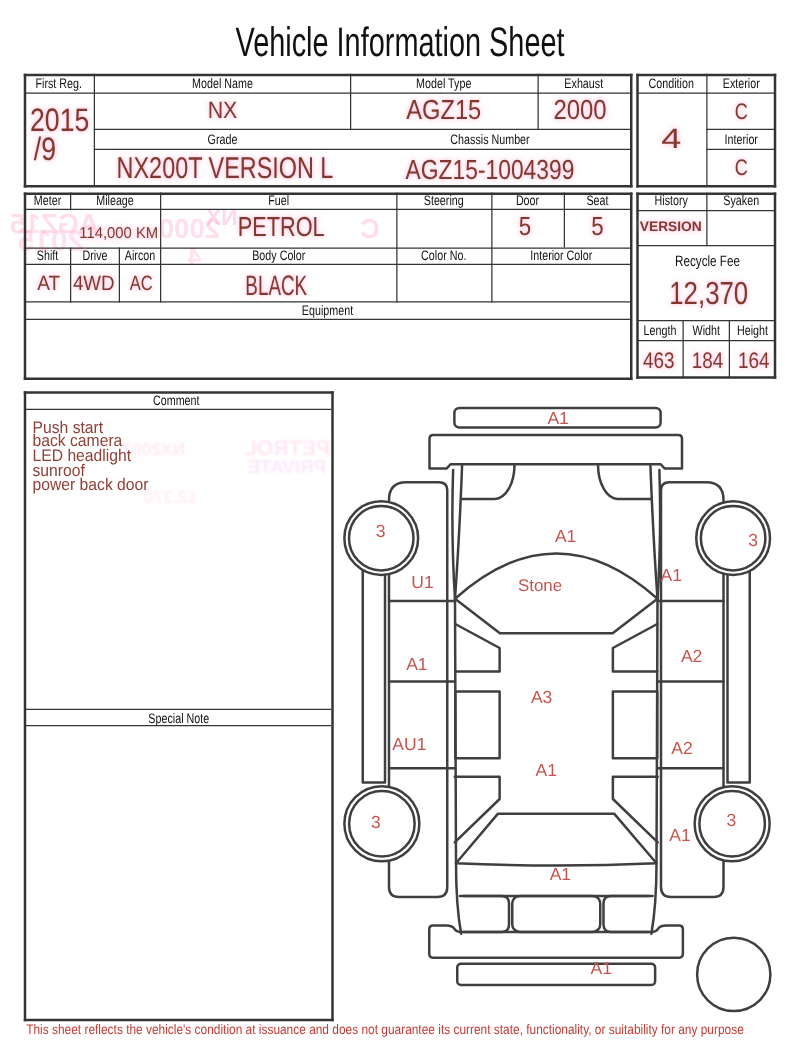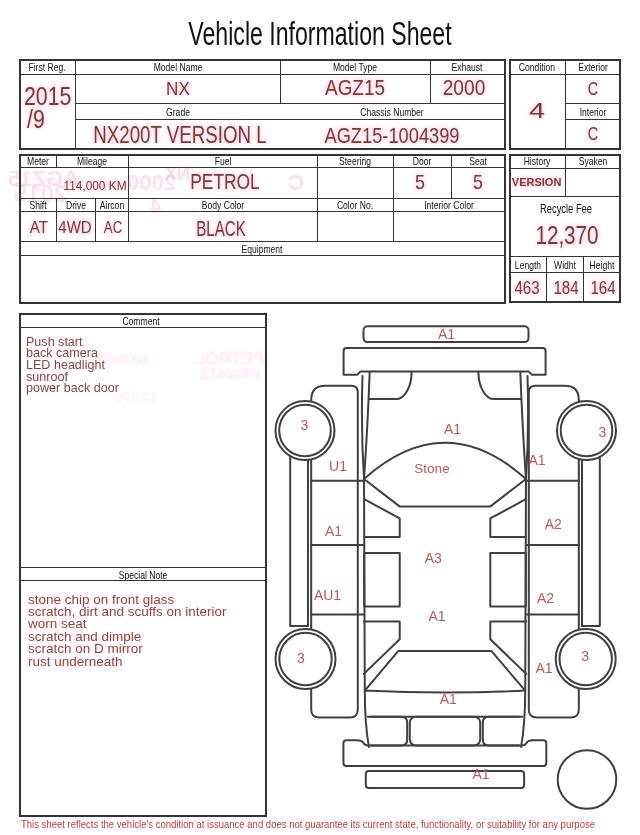--- a/index.html
+++ b/index.html
@@ -229,21 +229,20 @@
 <div class="h" style="left:20px;top:567px;width:245px;height:1px;"></div>
 
 <div class="h" style="left:20px;top:580px;width:245px;height:1px;"></div>
 
 <div class="t hdr n" style="left:141px;top:316px;">Comment</div>
 
 <div class="t hdr n" style="left:143px;top:570px;">Special Note</div>
 
 <div class="t" style="left:26px;top:335.6px;font-size:13.5px;line-height:11.7px;color:#8e4138;transform:scaleX(.93);transform-origin:left;">Push start<br>back camera<br>LED headlight<br>sunroof<br>power back door</div>
 
-<div class="t" style="left:28px;top:593.5px;font-size:13.5px;line-height:12.45px;color:#a33b32;">stone chip on front glass<br>scratch, dirt and scuffs on interior<br>worn seat<br>scratch and dimple<br>scratch on D mirror<br>rust underneath</div>
 
 <div class="wm" style="left:195px;top:350px;font-size:17px;color:rgba(255,160,210,.26);filter:blur(1px);">PETROL</div>
 <div class="wm" style="left:198px;top:366px;font-size:15px;color:rgba(235,150,230,.22);filter:blur(1px);">PRIVATE</div>
 
 <div class="wm" style="left:97px;top:352px;font-size:14px;color:rgba(255,150,205,.2);filter:blur(1px);">NX200T</div>
 <div class="wm" style="left:115px;top:390px;font-size:14px;color:rgba(255,150,205,.16);filter:blur(1px);">12,370</div>
 
 <div class="t" style="left:308px;top:819px;font-size:11px;color:#c23b34;transform:translateX(-50%) scaleX(0.866);">This sheet reflects the vehicle's condition at issuance and does not guarantee its current state, functionality, or suitability for any purpose</div>
 
 <svg style="position:absolute;left:267px;top:313px;" width="373" height="522" viewBox="267 313 373 522" fill="none" stroke="#3f3f3f" stroke-width="2" stroke-linejoin="round" stroke-linecap="round">

